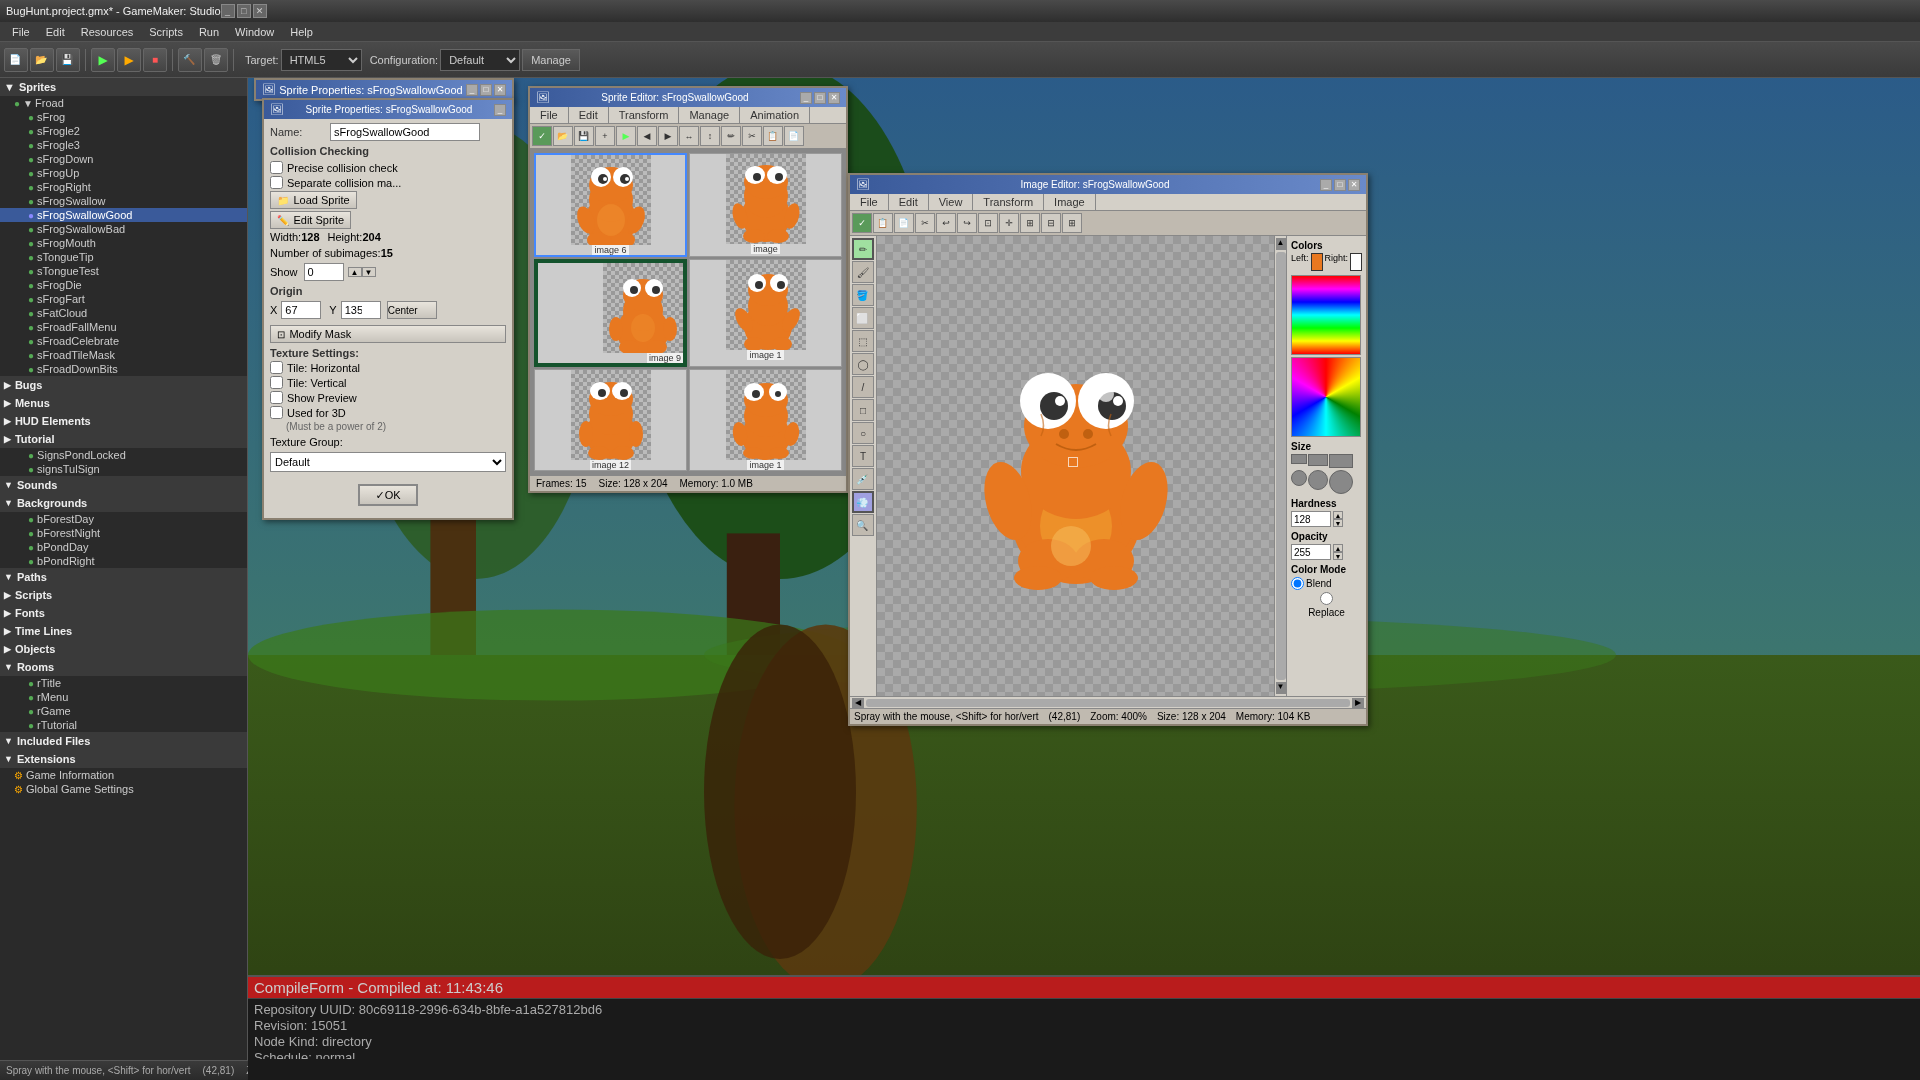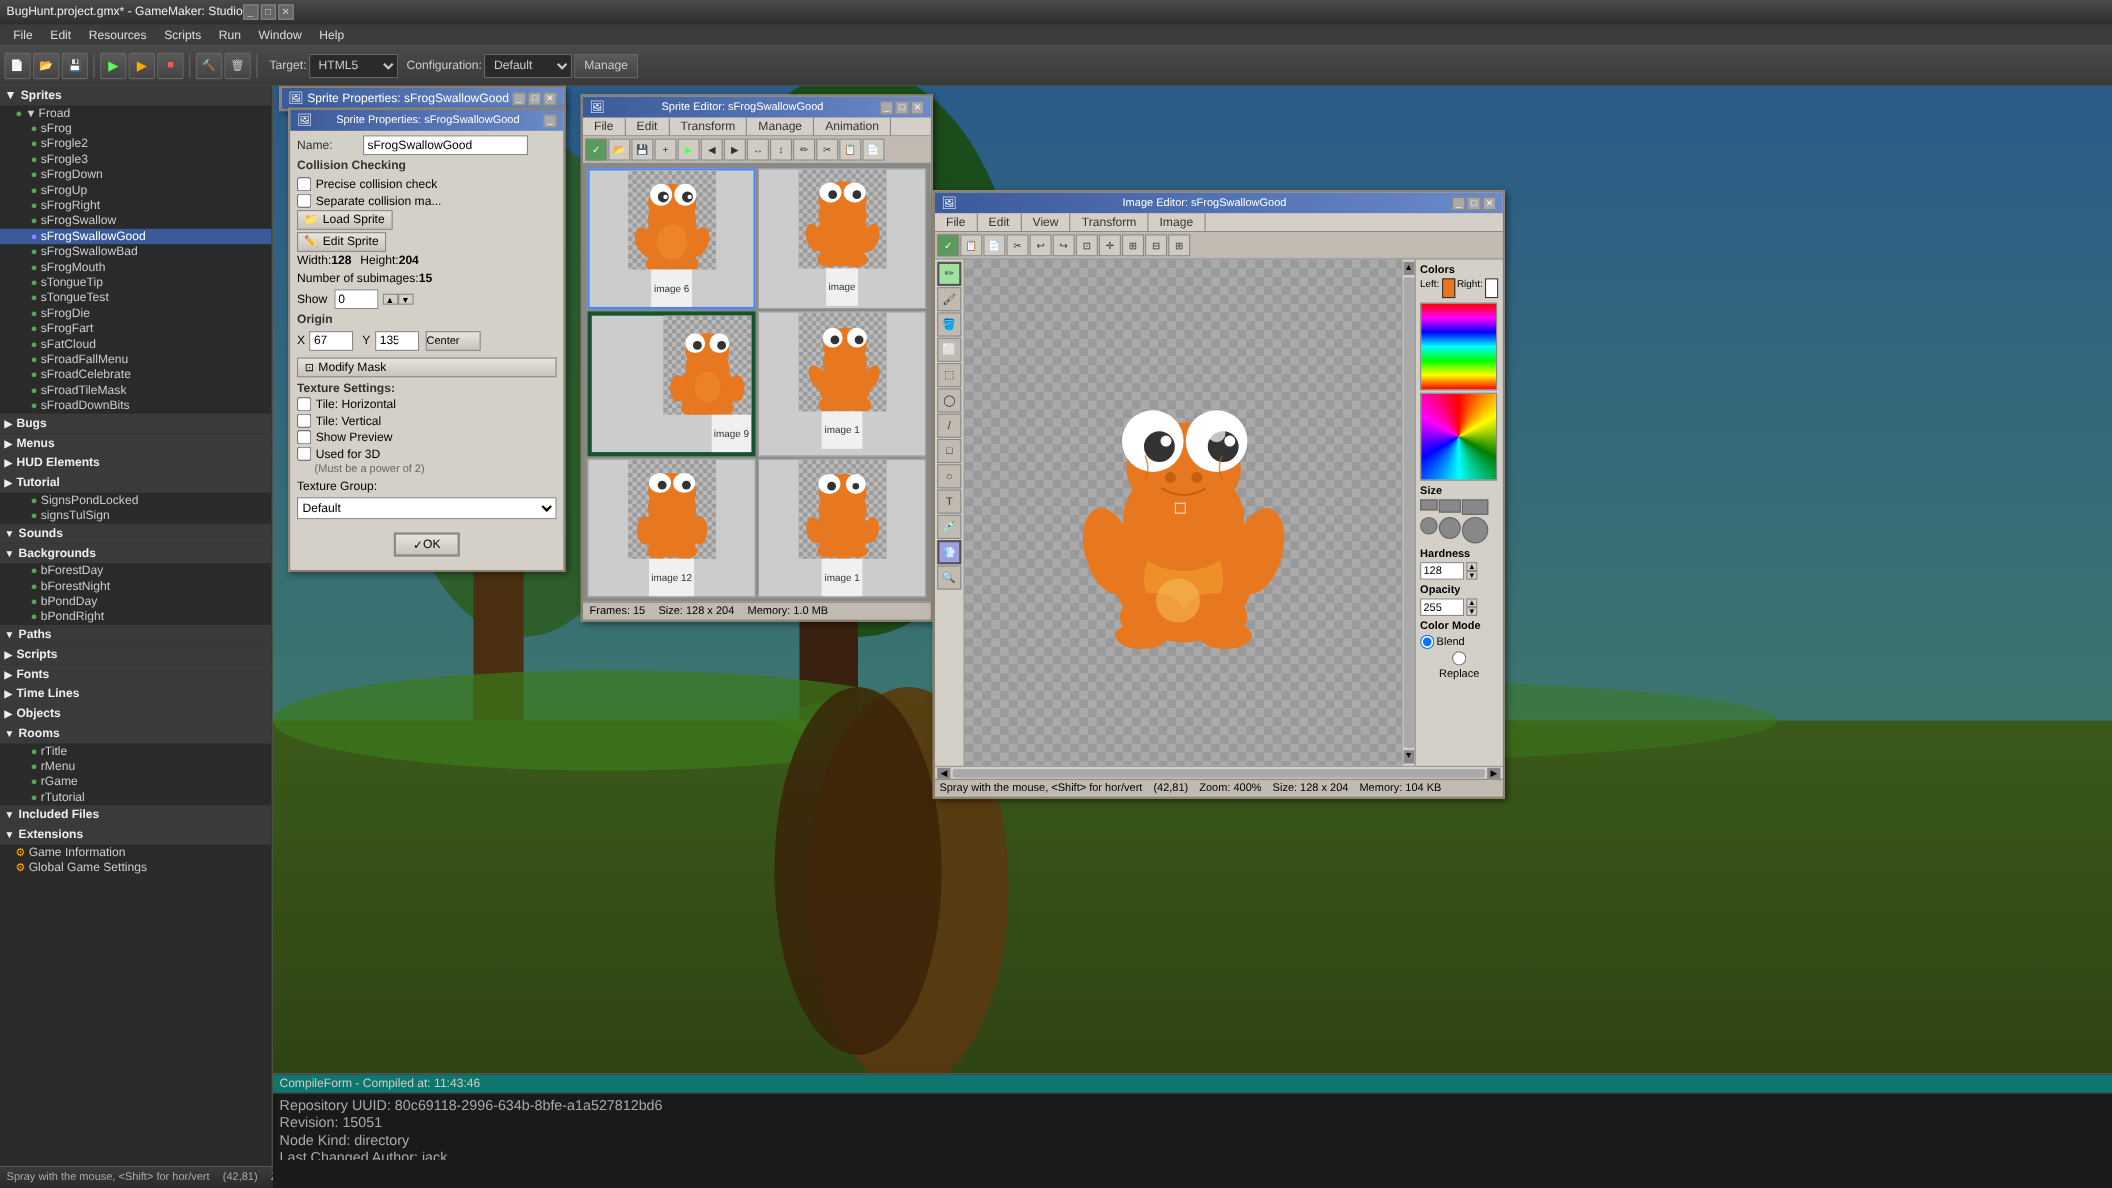--- a/index.html
+++ b/index.html
@@ -194,21 +194,21 @@
       display: flex;
       align-items: center;
       margin-bottom: 2px;
       font-size: 11px;
     }
     .checkbox-row input { margin-right: 4px; }
     .frame-label {
       font-size: 9px;
       color: #333;
       background: rgba(255,255,255,0.7);
-      padding: 12px 2px;
+      padding: 0 2px;
     }
 
     
     .checker-bg {
       background-image:
         linear-gradient(45deg, #999 25%, transparent 25%),
         linear-gradient(-45deg, #999 25%, transparent 25%),
         linear-gradient(45deg, transparent 75%, #999 75%),
         linear-gradient(-45deg, transparent 75%, #999 75%);
       background-size: 8px 8px;
@@ -1031,27 +1031,28 @@
       <div style="display:flex; background:#c0bab0; padding:2px 4px; gap:10px; font-size:10px; border-top:1px solid #888; align-items:center;">
         <span>Spray with the mouse, &lt;Shift&gt; for hor/vert</span>
         <span>(42,81)</span>
         <span>Zoom: 400%</span>
         <span>Size: 128 x 204</span>
         <span>Memory: 104 KB</span>
       </div>
     </div>
 
     <div style="position:absolute; bottom:0; left:0; right:0; height:105px; background:#1a1a1a; border-top:2px solid #555; z-index:5;">
-      <div style="display:flex; align-items:flex-start; padding:2px 6px; background:#0f766e; font-size:11px; color:#ccc; border-bottom:1px solid #444;">
+      <div style="display:flex; align-items:flex-start; padding:2px 6px; background:#b91c1c; font-size:15px; color:#ccc; border-bottom:1px solid #444;">
         <span>CompileForm - Compiled at: 11:43:46</span>
       </div>
       <div class="compile-content">
         <div class="line">Repository UUID: 80c69118-2996-634b-8bfe-a1a527812bd6</div>
         <div class="line">Revision: 15051</div>
         <div class="line">Node Kind: directory</div>
+        <div class="line">Schedule: normal</div>
         <div class="line">Last Changed Author: jack</div>
 
       </div>
     </div>
   </div>
 </div>
 
 <div id="status-bar">
   <span>Spray with the mouse, &lt;Shift&gt; for hor/vert</span>
   <span>(42,81)</span>

